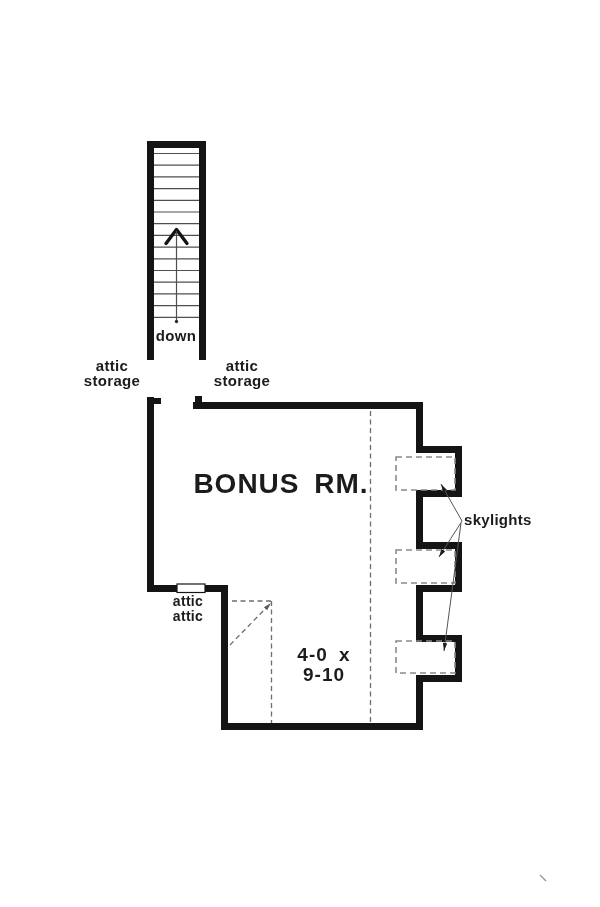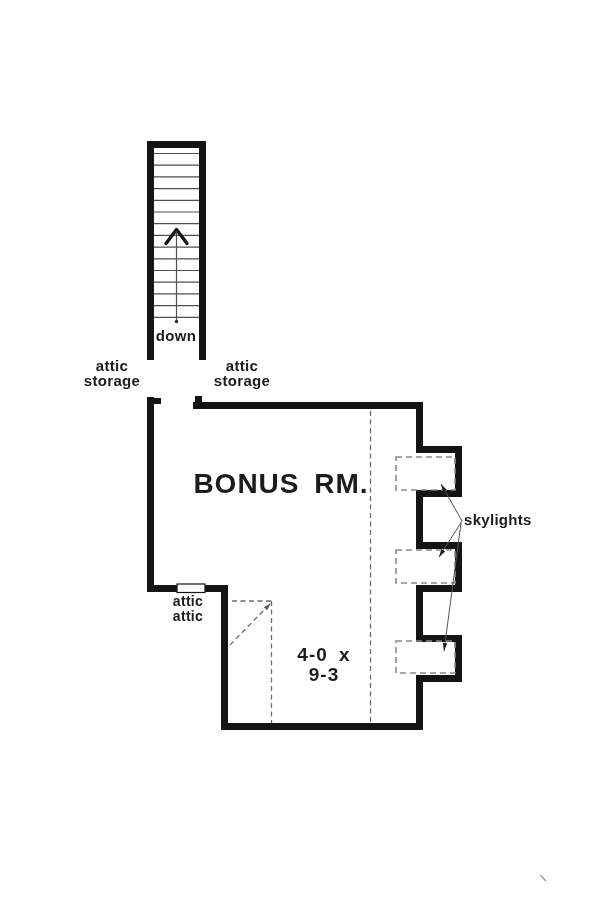--- a/index.html
+++ b/index.html
@@ -104,17 +104,17 @@
 
   <div class="label lbl-small centered" style="left:112px;top:358px;"><span>attic</span><br><span>storage</span></div>
 
   <div class="label lbl-small centered" style="left:242px;top:358px;"><span>attic</span><br><span>storage</span></div>
 
   <div class="label room-title centered" style="left:281px;top:470px;">BONUS RM.</div>
 
 
   <div class="label lbl-access centered" style="left:188px;top:594px;"><span>attic</span><br><span>attic</span></div>
 
-  <div class="label dims centered" style="left:324px;top:645px;"><span>4-0 x</span><br><span>9-3</span></div>
+  <div class="label dims centered" style="left:324px;top:645px;"><span>4-0 x</span><br><span>9-10</span></div>
 
   <div class="label lbl-small" style="left:464px;top:512px;">skylights</div>
 
 </div>
 
 </body></html>

